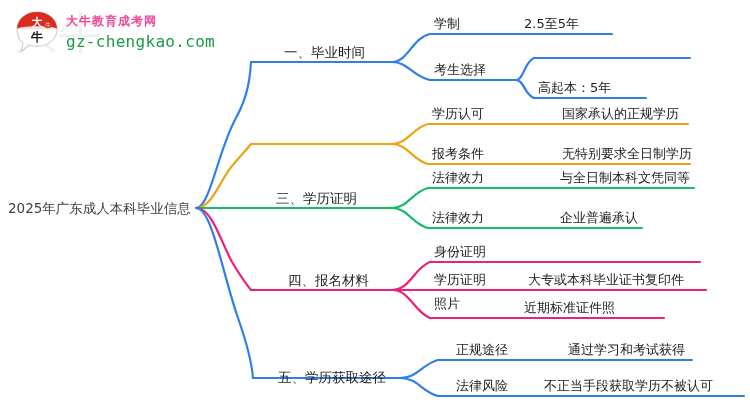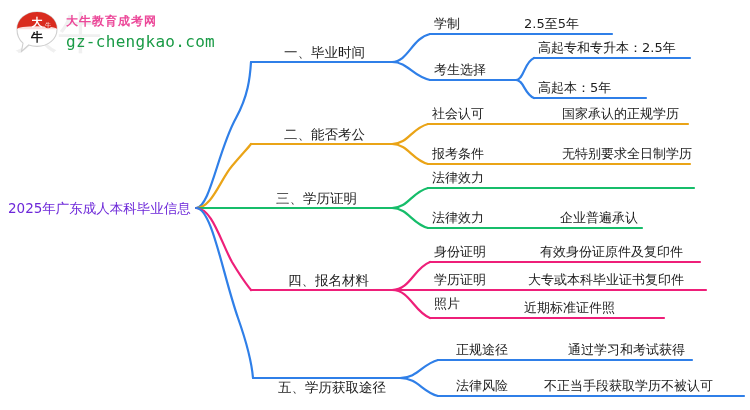--- a/index.html
+++ b/index.html
@@ -31,21 +31,21 @@
   #wires path{fill:none;stroke-linecap:round;}
 
   
   .node{
     position:absolute;
     font-size:13px;color:#1c1c1c;
     white-space:nowrap;line-height:16px;
     font-family:"DejaVu Sans","Liberation Sans",sans-serif;
   }
   .root{
-    font-size:13.5px;color:#6d28d9;
+    font-size:13.5px;color:#404040;
     font-family:"DejaVu Sans","Liberation Sans",sans-serif;
   }
   .lvl1{font-size:13.5px;}
   .lvl2{font-size:13px;}
   .lvl3{font-size:13px;}
 </style>
 </head>
 <body>
 
 <div id="stage">
@@ -126,41 +126,39 @@
     <path d="M540,360 L692,360" stroke="#2f7fe8" stroke-width="2.2"></path>
     <path d="M540,396 L744,396" stroke="#2f7fe8" stroke-width="2.2"></path>
   </svg>
 
   <div class="node root" style="left:8px;top:200px;">2025年广东成人本科毕业信息</div>
 
   <div class="node lvl1" style="left:284px;top:44px;">一、毕业时间</div>
   <div class="node lvl2" style="left:434px;top:16px;">学制</div>
   <div class="node lvl2" style="left:434px;top:62px;">考生选择</div>
   <div class="node lvl3" style="left:524px;top:16px;">2.5至5年</div>
-  <div class="node lvl3" style="left:538px;top:40px;">高起专和专升本：2.5年</div>
   <div class="node lvl3" style="left:538px;top:80px;">高起本：5年</div>
 
-  <div class="node lvl1" style="left:284px;top:126px;">二、能否考公</div>
-  <div class="node lvl2" style="left:432px;top:106px;">社会认可</div>
+  <div class="node lvl2" style="left:432px;top:106px;">学历认可</div>
   <div class="node lvl2" style="left:432px;top:146px;">报考条件</div>
   <div class="node lvl3" style="left:562px;top:106px;">国家承认的正规学历</div>
   <div class="node lvl3" style="left:562px;top:146px;">无特别要求全日制学历</div>
 
   <div class="node lvl1" style="left:276px;top:190px;">三、学历证明</div>
   <div class="node lvl2" style="left:432px;top:170px;">法律效力</div>
   <div class="node lvl2" style="left:432px;top:210px;">法律效力</div>
+  <div class="node lvl3" style="left:560px;top:170px;">与全日制本科文凭同等</div>
   <div class="node lvl3" style="left:560px;top:210px;">企业普遍承认</div>
 
   <div class="node lvl1" style="left:288px;top:272px;text-align:right;">四、报名材料</div>
   <div class="node lvl2" style="left:434px;top:244px;">身份证明</div>
   <div class="node lvl2" style="left:434px;top:272px;">学历证明</div>
   <div class="node lvl2" style="left:434px;top:296px;">照片</div>
-  <div class="node lvl3" style="left:540px;top:244px;">有效身份证原件及复印件</div>
   <div class="node lvl3" style="left:528px;top:272px;">大专或本科毕业证书复印件</div>
   <div class="node lvl3" style="left:524px;top:300px;">近期标准证件照</div>
 
-  <div class="node lvl1" style="left:278px;top:379px;text-align:right;">五、学历获取途径</div>
+  <div class="node lvl1" style="left:278px;top:369px;text-align:right;">五、学历获取途径</div>
   <div class="node lvl2" style="left:456px;top:342px;">正规途径</div>
   <div class="node lvl2" style="left:456px;top:378px;">法律风险</div>
   <div class="node lvl3" style="left:568px;top:342px;">通过学习和考试获得</div>
   <div class="node lvl3" style="left:544px;top:378px;">不正当手段获取学历不被认可</div>
 
 </div>
 
 </body></html>

